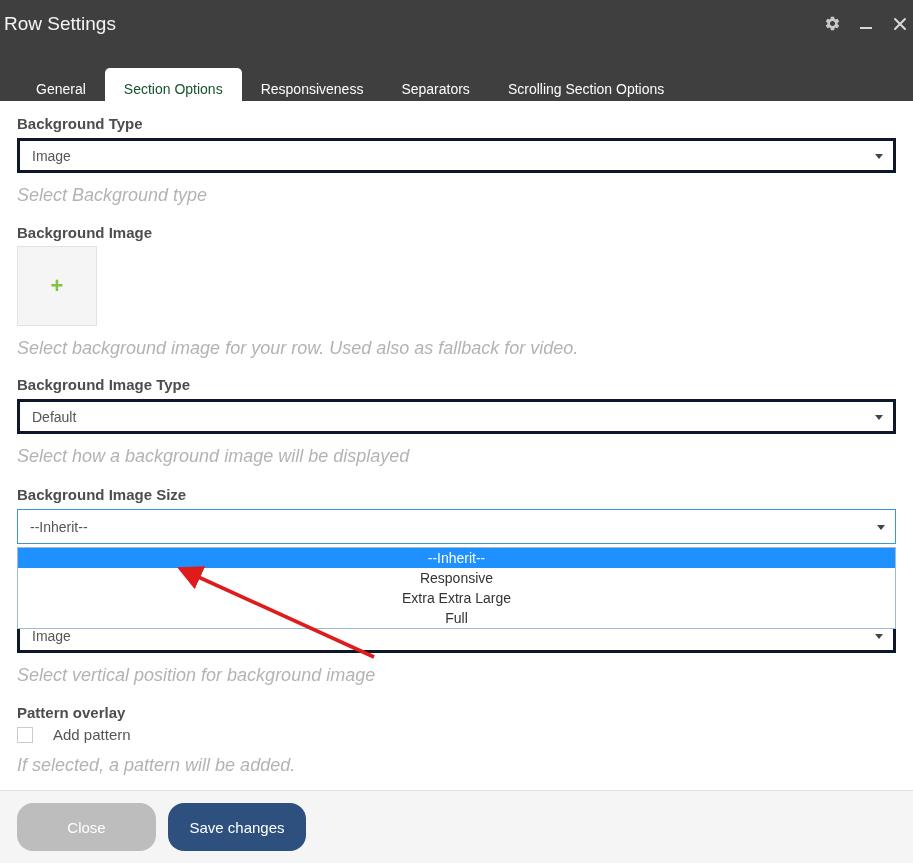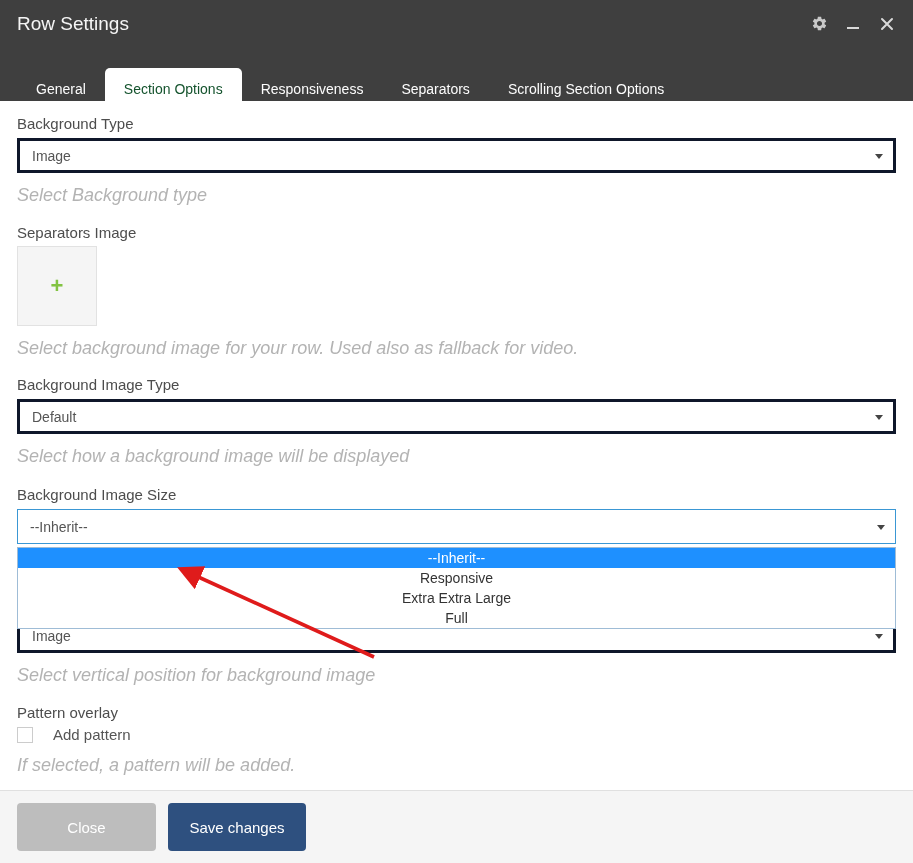--- a/index.html
+++ b/index.html
@@ -7,21 +7,21 @@
   body { font-family:"Liberation Sans", sans-serif; }
 
   .modal {
     position:relative; width:913px; height:863px;
     background:#fff; overflow:hidden;
   }
 
   
   .titlebar {
     height:47px; background:var(--header-bg,#3f3f3f);
-    display:flex; align-items:center; padding:0 17px;
+    display:flex; align-items:center; padding:0 4px;
   }
   .titlebar .title { color:#f5f5f5; font-size:19px; font-weight:400; }
   .titlebar .spacer { flex:1; }
   .win-icons { display:flex; align-items:center; gap:16px; }
   .win-icon { width:18px; height:18px; display:flex; align-items:center; justify-content:center; cursor:pointer; }
   .win-icon svg { display:block; }
 
   
   .tabstrip {
     height:54px; background:var(--header-bg,#3f3f3f);
@@ -31,21 +31,21 @@
     color:#fdfdfd; font-size:14px; padding:13px 19px 4px;
     cursor:pointer; white-space:nowrap;
   }
   .tab.active {
     background:#fff; color:#14532d; border-radius:5px 5px 0 0;
   }
 
   
   .body { position:relative; padding:14px 17px 0; }
 
-  .field-label { font-size:15px; font-weight:400; color:#4d4d4d; }
+  .field-label { font-size:15px; font-weight:700; color:#4d4d4d; }
 
   .select {
     margin-top:6px; height:35px; background:#fff;
     border:3px solid #0f172a; display:flex; align-items:center;
     padding:0 30px 0 12px; font-size:14px; color:#555;
     position:relative; cursor:pointer;
   }
   .select.focused { border:1px solid var(--focus-border,#3a97d4); }
   .select .caret {
     position:absolute; right:10px; top:50%; margin-top:-2px;
@@ -94,21 +94,21 @@
   .g-color { margin-top:17px; }
   .color-field { margin-top:6px; height:35px; border:1px solid #ccc; background:#fff; }
 
   
   .footer {
     position:absolute; left:0; right:0; bottom:0; height:73px;
     background:#f5f5f5; border-top:1px solid #e0e0e0;
     display:flex; align-items:center; padding:0 17px; gap:12px; z-index:8;
   }
   .btn {
-    height:48px; border:none; border-radius:4px;
+    height:48px; border:none; border-radius:16px;
     font-family:"Liberation Sans", sans-serif;
     font-size:15px; color:#fff; cursor:pointer;
   }
   .btn-close { width:139px; background:#bdbdbd; }
   .btn-save  { width:138px; background:var(--save-button,#2e507f); }
 
   
   .arrow-overlay {
     position:absolute; left:0; top:0; width:913px; height:863px;
     pointer-events:none; z-index:10;
@@ -154,21 +154,21 @@
     <div class="group g1">
       <div class="field-label">Background Type</div>
       <div class="select">
         <span>Image</span>
         <span class="caret"></span>
       </div>
       <div class="help">Select Background type</div>
     </div>
 
     <div class="group g2">
-      <div class="field-label">Separators Image</div>
+      <div class="field-label">Background Image</div>
       <div class="upload-box">
         <span class="plus">+</span>
       </div>
       <div class="help">Select background image for your row. Used also as fallback for video.</div>
     </div>
 
     <div class="group g3">
       <div class="field-label">Background Image Type</div>
       <div class="select">
         <span>Default</span>

